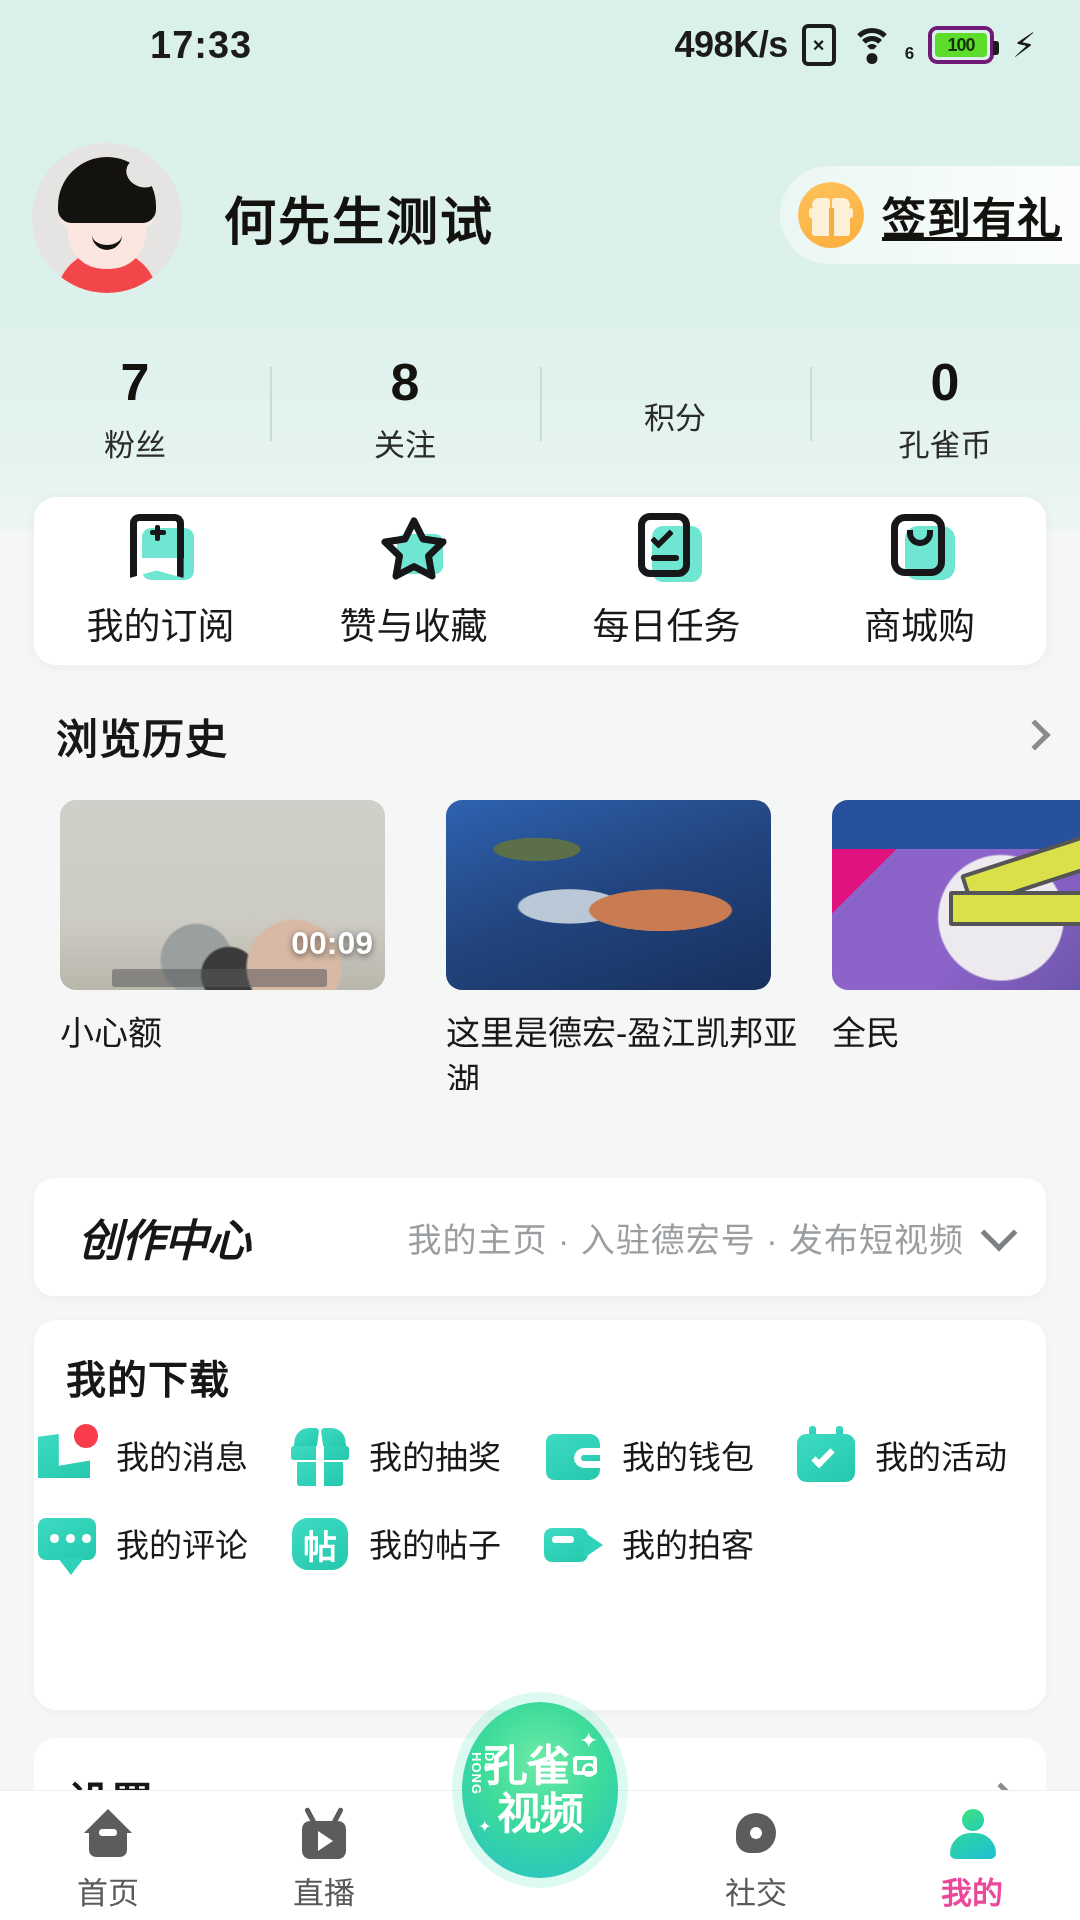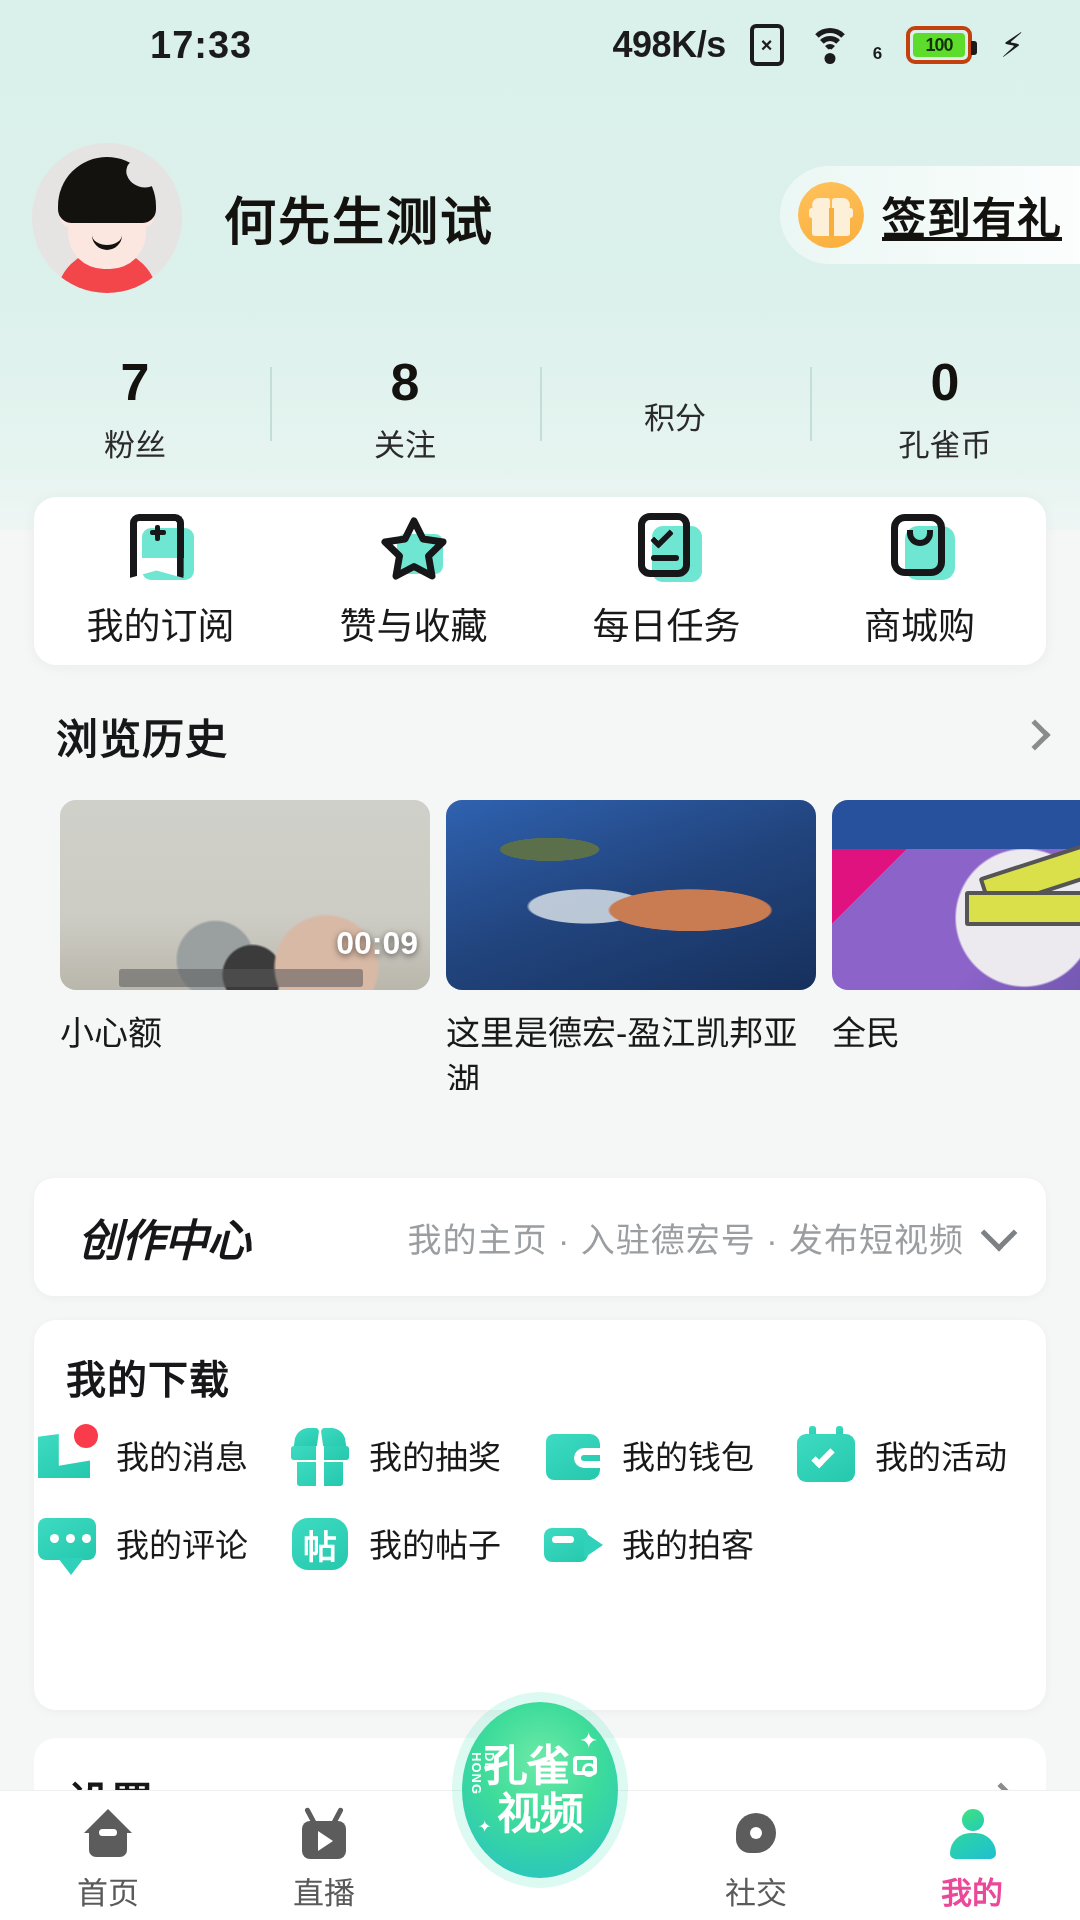--- a/index.html
+++ b/index.html
@@ -21,22 +21,22 @@
   
   .statusbar {
     position:absolute; top:0; left:0; width:1080px; height:90px;
     display:flex; align-items:center; z-index:10;
   }
   .sb-time {
     margin-left:150px; font-size:38px; font-weight:700; color:#1b1b1b;
     letter-spacing:1px; font-family:"Liberation Sans",sans-serif;
   }
   .sb-right {
-    margin-left:auto; margin-right:56px;
-    display:flex; align-items:center; gap:24px;
+    margin-left:auto; margin-right:44px;
+    display:flex; align-items:center; gap:14px;
   }
   .sb-speed { font-size:36px; font-weight:700; color:#1b1b1b; letter-spacing:-0.5px; }
   .sim-ico {
     width:34px; height:42px; border:4px solid #1b1b1b; border-radius:6px;
     display:flex; align-items:center; justify-content:center;
     font-size:20px; font-weight:700; color:#1b1b1b; line-height:1;
   }
   .wifi-ico { position:relative; width:44px; height:42px; }
   .wifi-ico i {
     position:absolute; left:50%; transform:translateX(-50%);
@@ -46,21 +46,21 @@
   }
   .wifi-ico i.a { width:42px; height:42px; top:4px; }
   .wifi-ico i.b { width:28px; height:28px; top:12px; }
   .wifi-ico i.c { width:14px; height:14px; top:20px; }
   .wifi-ico .dot {
     position:absolute; left:50%; transform:translateX(-50%);
     bottom:2px; width:11px; height:11px; border-radius:50%; background:#1b1b1b;
   }
   .wifi-gen { font-size:17px; font-weight:700; color:#1b1b1b; align-self:flex-end; margin-left:-3px; margin-bottom:2px;}
   .batt {
-    width:66px; height:38px; border:4px solid #c2410c; border-radius:9px;
+    width:66px; height:38px; border:4px solid #701a75; border-radius:9px;
     position:relative; display:flex; align-items:center; padding:3px;
   }
   .batt:after {
     content:""; position:absolute; right:-9px; top:11px; width:6px; height:14px;
     background:#1b1b1b; border-radius:0 3px 3px 0;
   }
   .batt-fill {
     background:#5ddc2b; height:100%; width:100%; border-radius:4px;
     font-size:18px; font-weight:700; color:#14310a;
     display:flex; align-items:center; justify-content:center; letter-spacing:-1px;
@@ -170,21 +170,21 @@
   .chev {
     width:22px; height:22px; border-top:5px solid #8b8b8b; border-right:5px solid #8b8b8b;
     transform:rotate(45deg);
   }
   .hist-strip {
     position:absolute; top:800px; left:0; width:1080px; height:290px;
     display:flex; gap:16px; padding-left:60px; overflow:hidden;
   }
   .hist-card { width:370px; flex:0 0 auto; }
   .thumb {
-    width:370px; height:190px; border-radius:16px; position:relative; overflow:hidden;
+    width:325px; height:190px; border-radius:16px; position:relative; overflow:hidden;
   }
   .thumb.t1 { background:
       radial-gradient(circle at 72% 88%, #d8b9a6 0 16%, transparent 17%),
       radial-gradient(circle at 52% 92%, #3b3b3b 0 11%, transparent 12%),
       radial-gradient(circle at 42% 84%, #9aa0a0 0 14%, transparent 15%),
       linear-gradient(180deg,#cfd0c9 0%,#cdccc4 62%,#b9b6ab 100%); }
   .thumb.t1:after { content:""; position:absolute; left:16%; bottom:3px; width:66%; height:18px;
       background:rgba(90,90,90,.55); border-radius:3px; }
   .thumb.t2 { background:
       radial-gradient(ellipse 36% 18% at 66% 58%, #c97b52 0 60%, transparent 62%),

